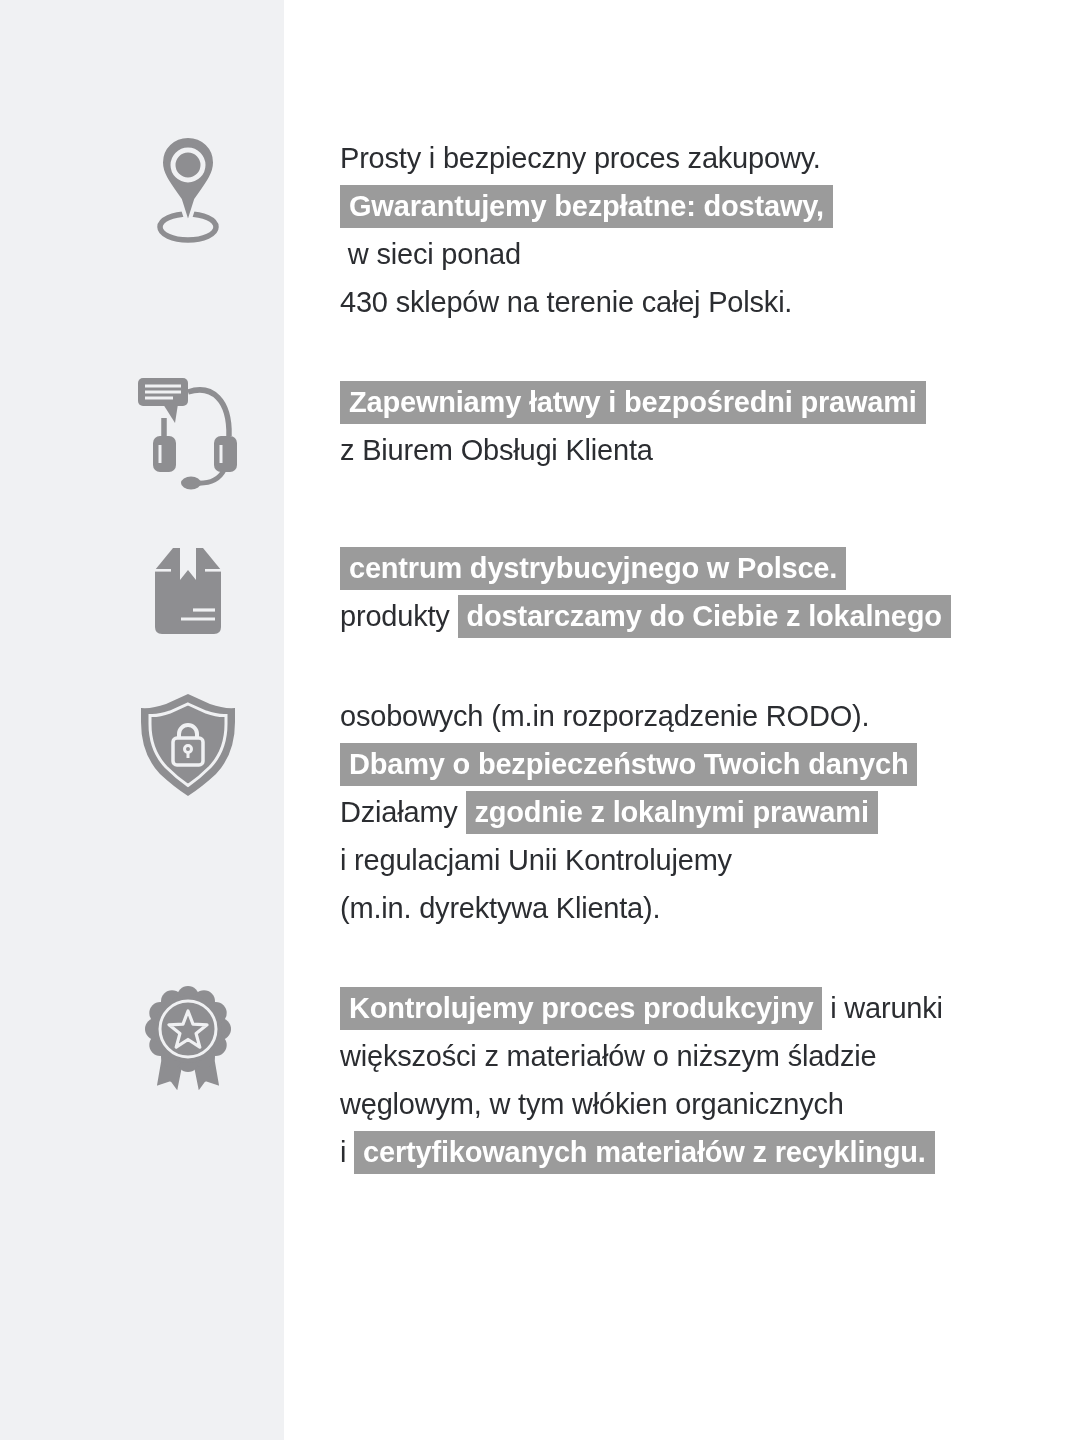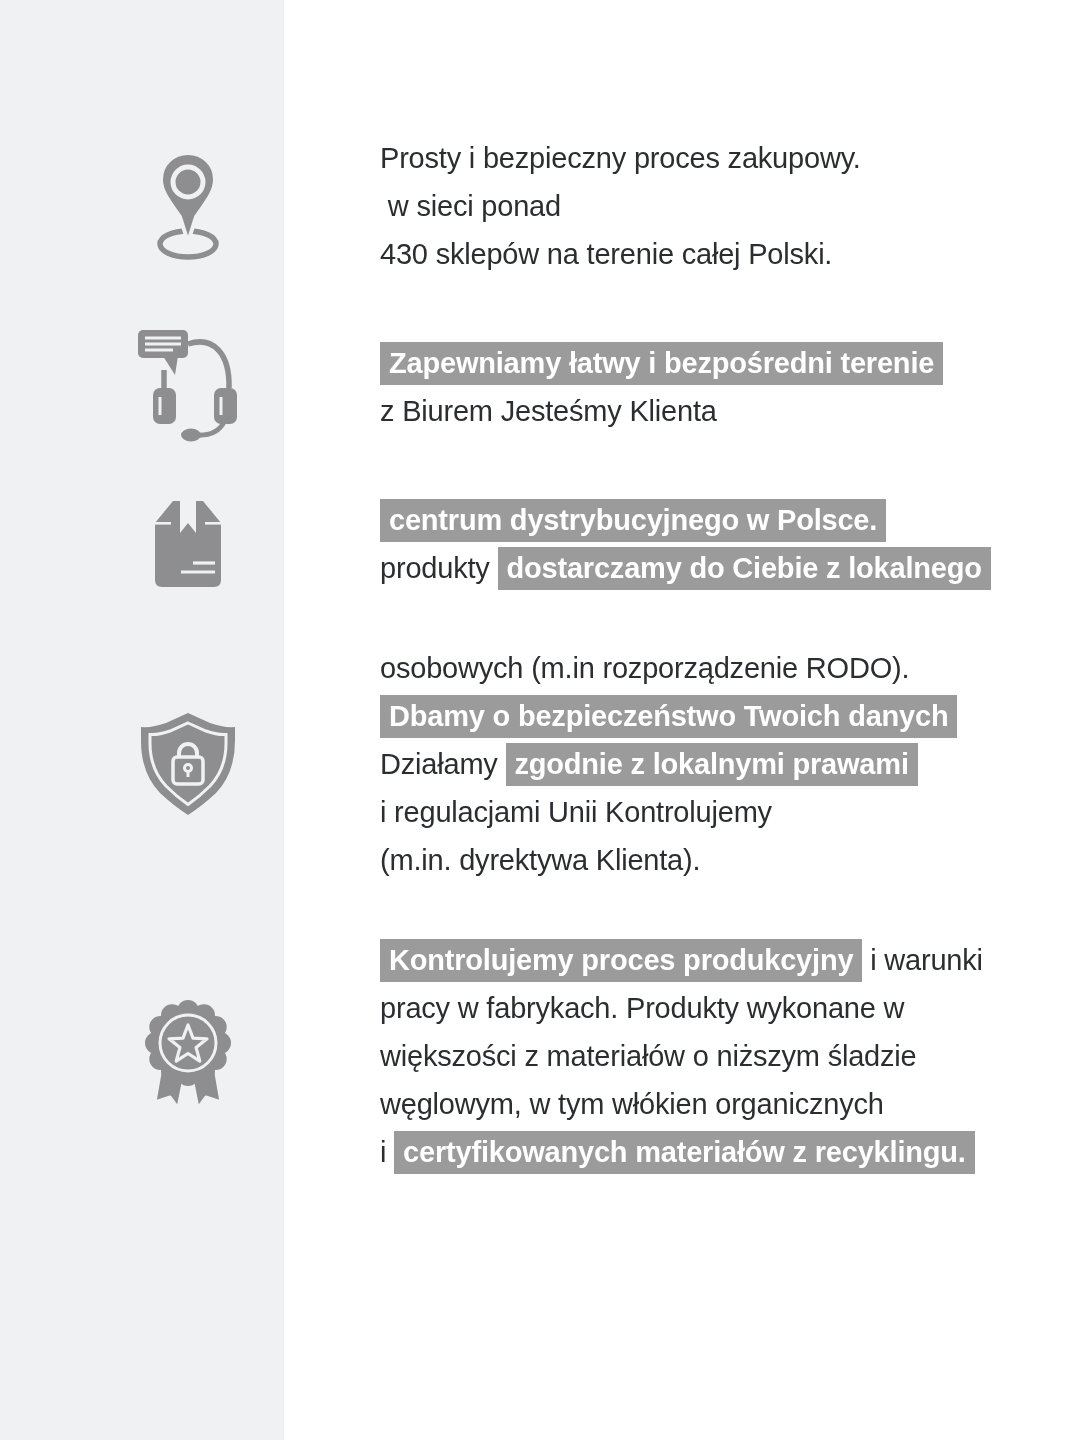--- a/index.html
+++ b/index.html
@@ -25,23 +25,22 @@
     left:0;top:0;bottom:0;
     width:284px;
     background:var(--sidebar);
   }
   .content{
     position:relative;
     padding-top:134px;
   }
   .row{
     display:flex;
-    align-items:center;
+    align-items:flex-start;
     margin-bottom:52px;
-    gap:40px;
   }
   .icon-col{
     width:284px;
     flex:none;
     display:flex;
     align-items:center;
     justify-content:center;
   }
   .icon-wrap{
     transform:translateX(46px);
@@ -81,20 +80,21 @@
         <div class="icon-wrap">
           <svg width="64" height="110" viewBox="0 0 64 110">
             <ellipse cx="32" cy="93" rx="28" ry="13" fill="none" stroke="var(--icon)" stroke-width="5.5"></ellipse>
             <path d="M32,2 C17,2 5,13.5 5,28.5 C5,40 12,49 24,66 L32,91 L40,66 C52,49 59,40 59,28.5 C59,13.5 47,2 32,2 Z" fill="var(--icon)" stroke="var(--sidebar)" stroke-width="4"></path>
             <circle cx="32" cy="31" r="15" fill="none" stroke="var(--sidebar)" stroke-width="5"></circle>
           </svg>
         </div>
       </div>
       <div class="text-col">
           <div class="line"><span class="plain">Prosty i bezpieczny proces zakupowy.</span></div>
+          <div class="line"><span class="hl">Gwarantujemy bezpłatne: dostawy,</span></div>
           <div class="line"><span class="plain"> w sieci ponad</span></div>
           <div class="line"><span class="plain">430 sklepów na terenie całej Polski.</span></div>
         </div>
     </div>
 
     <div class="row">
       <div class="icon-col">
         <div class="icon-wrap">
           <svg width="100" height="114" viewBox="0 0 100 114">
             <path d="M50,14 C74,6 92,22 91,58" fill="none" stroke="var(--icon)" stroke-width="5.5"></path>
@@ -107,22 +107,22 @@
             <path d="M86,92 C81,102 70,106 57,105" fill="none" stroke="var(--icon)" stroke-width="5"></path>
             <ellipse cx="53" cy="105" rx="10" ry="6.5" fill="var(--icon)"></ellipse>
             <rect x="15" y="58" width="23" height="36" rx="7" fill="var(--icon)"></rect>
             <rect x="76" y="58" width="23" height="36" rx="7" fill="var(--icon)"></rect>
             <line x1="22" y1="67" x2="22" y2="85" stroke="var(--sidebar)" stroke-width="3"></line>
             <line x1="83" y1="67" x2="83" y2="85" stroke="var(--sidebar)" stroke-width="3"></line>
           </svg>
         </div>
       </div>
       <div class="text-col">
-          <div class="line"><span class="hl">Zapewniamy łatwy i bezpośredni terenie</span></div>
-          <div class="line"><span class="plain">z Biurem Jesteśmy Klienta</span></div>
+          <div class="line"><span class="hl">Zapewniamy łatwy i bezpośredni prawami</span></div>
+          <div class="line"><span class="plain">z Biurem Obsługi Klienta</span></div>
         </div>
     </div>
 
     <div class="row">
       <div class="icon-col">
         <div class="icon-wrap">
           <svg width="76" height="94" viewBox="0 0 76 94">
             <path d="M5,26 L23,4 L53,4 L71,26 L71,83 Q71,90 64,90 L12,90 Q5,90 5,83 Z" fill="var(--icon)"></path>
             <path d="M30,2 L46,2 L46,36 L38,26 L30,36 Z" fill="var(--sidebar)"></path>
             <rect x="5" y="25" width="16" height="2.6" fill="var(--sidebar)"></rect>
@@ -181,21 +181,20 @@
               <circle cx="72.7" cy="29" r="11"></circle>
               <circle cx="45" cy="45" r="34"></circle>
             </g>
             <circle cx="45" cy="45" r="28" fill="none" stroke="var(--sidebar)" stroke-width="3"></circle>
             <path d="M45,27 L50,40.1 L64,40.8 L53.1,49.6 L56.8,63.2 L45,55.5 L33.2,63.2 L36.9,49.6 L26,40.8 L40,40.1 Z" fill="var(--icon)" stroke="var(--sidebar)" stroke-width="3.2" stroke-linejoin="round"></path>
           </svg>
         </div>
       </div>
       <div class="text-col">
           <div class="line"><span class="hl">Kontrolujemy proces produkcyjny</span><span class="plain"> i warunki</span></div>
-          <div class="line"><span class="plain">pracy w fabrykach. Produkty wykonane w</span></div>
           <div class="line"><span class="plain">większości z materiałów o niższym śladzie</span></div>
           <div class="line"><span class="plain">węglowym, w tym włókien organicznych</span></div>
           <div class="line"><span class="plain">i </span><span class="hl">certyfikowanych materiałów z recyklingu.</span></div>
         </div>
     </div>
 
   </div>
 </div>
 
 </body></html>

